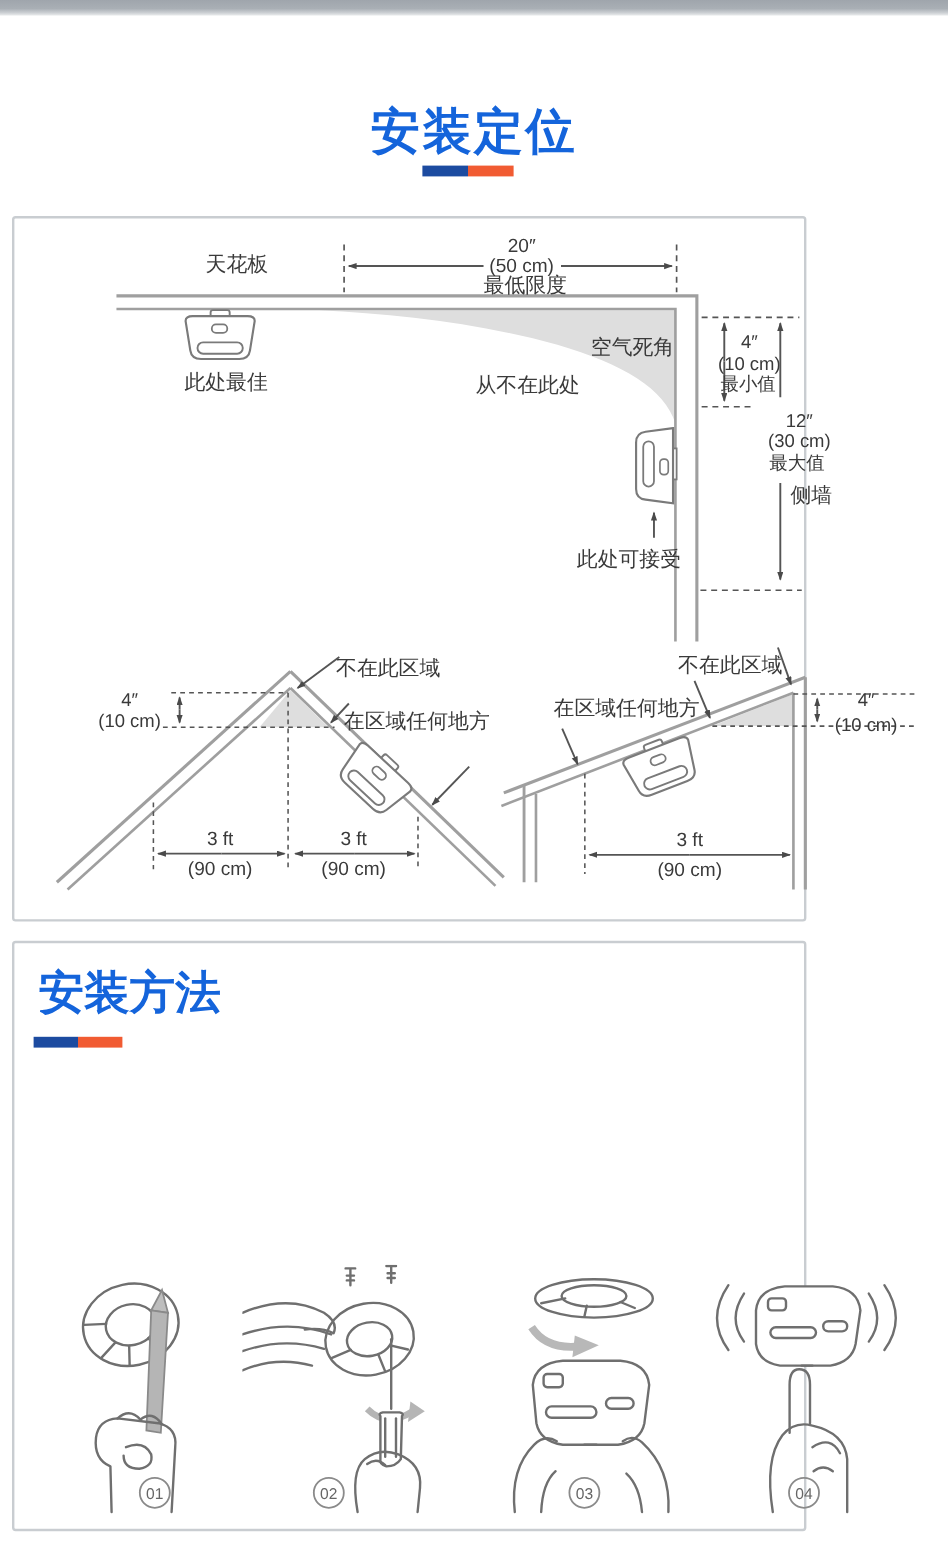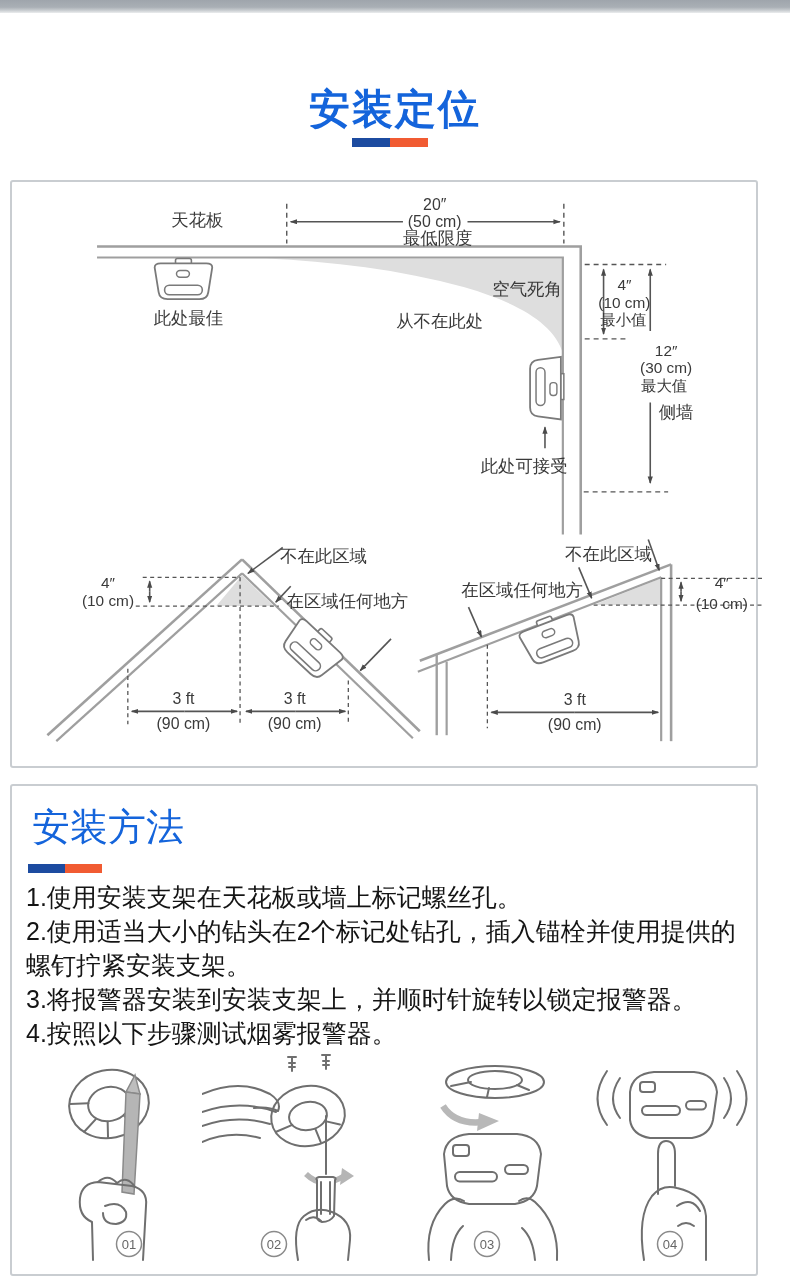--- a/index.html
+++ b/index.html
@@ -15,28 +15,28 @@
   .page-title{
     position:absolute;left:0;top:58px;width:790px;text-align:center;
     font-size:41px;font-weight:700;color:#1464db;letter-spacing:2px;margin-top:24px;
   }
   .divider{position:absolute;display:flex;}
   .divider .seg{height:9px;}
   .seg-blue{background:#1c4ba0;width:38px;}
   .seg-orange{background:#f15b32;width:38px;}
   .divider-center{left:352px;top:138px;}
   .panel{
-    position:absolute;left:10px;width:748px;box-sizing:border-box;
+    position:absolute;left:10px;width:662px;box-sizing:border-box;
     border:2px solid #c9cdd1;border-radius:3px;background:#fff;
   }
   .panel-1{top:180px;height:588px;}
   .panel-2{top:784px;height:492px;}
   .section-title{
     position:absolute;left:20px;top:16px;
-    font-size:38px;font-weight:400;color:#1464db;
+    font-size:38px;font-weight:700;color:#1464db;
   }
   .divider-left{left:16px;top:78px;}
   .divider-left .seg-blue,.divider-left .seg-orange{width:37px;}
   .steps{
     position:absolute;left:14px;top:94px;width:716px;
     font-size:25px;line-height:34px;color:#141414;font-weight:500;
   }
   .figs{position:absolute;left:0;top:268px;width:766px;height:214px;padding-left:26px;}
   .figs svg{position:absolute;top:0;}
   svg text{font-family:"Liberation Sans", sans-serif;fill:#3a3a3a;}
@@ -182,26 +182,20 @@
   <text class="dim" x="566" y="552" text-anchor="middle">(90 cm)</text>
 </svg>
 </div>
 
 <div class="panel panel-2">
   <div class="section-title">安装方法</div>
   <div class="divider divider-left">
     <span class="seg seg-blue"></span>
     <span class="seg seg-orange"></span>
   </div>
-  <div class="steps">
-    <div class="step-line">1.使用安装支架在天花板或墙上标记螺丝孔。</div>
-    <div class="step-line">2.使用适当大小的钻头在2个标记处钻孔，插入锚栓并使用提供的螺钉拧紧安装支架。</div>
-    <div class="step-line">3.将报警器安装到安装支架上，并顺时针旋转以锁定报警器。</div>
-    <div class="step-line">4.按照以下步骤测试烟雾报警器。</div>
-  </div>
 
   <div class="figs">
 
     <svg style="left:35px" width="165" height="208" viewBox="0 0 165 208">
       <g transform="translate(62,50) rotate(-12)">
         <ellipse cx="0" cy="0" rx="40" ry="34" class="art"></ellipse>
         <ellipse cx="0" cy="0" rx="21" ry="17" class="art" stroke-width="1.6"></ellipse>
         <line x1="-38" y1="-8" x2="-20" y2="-5" class="art" stroke-width="1.3"></line>
         <line x1="-30" y1="22" x2="-16" y2="12" class="art" stroke-width="1.3"></line>
         <line x1="-8" y1="33" x2="-5" y2="17" class="art" stroke-width="1.3"></line>

